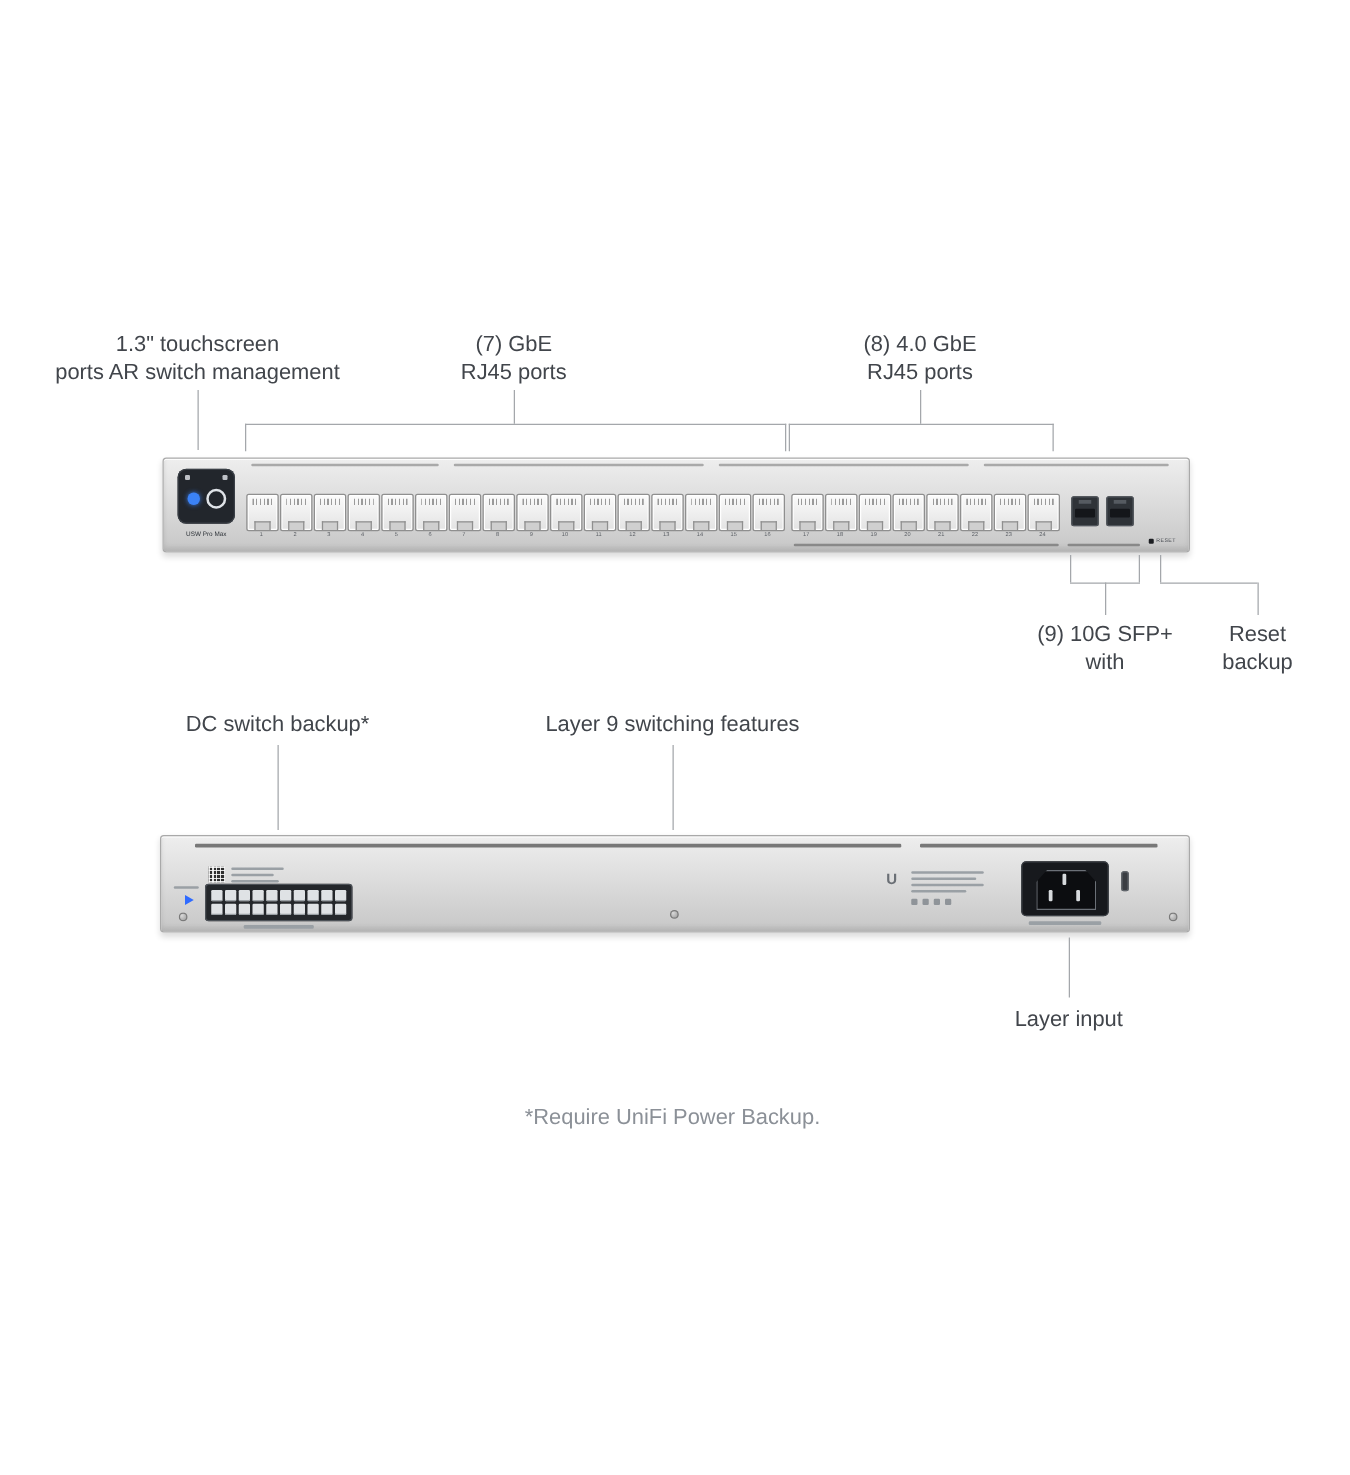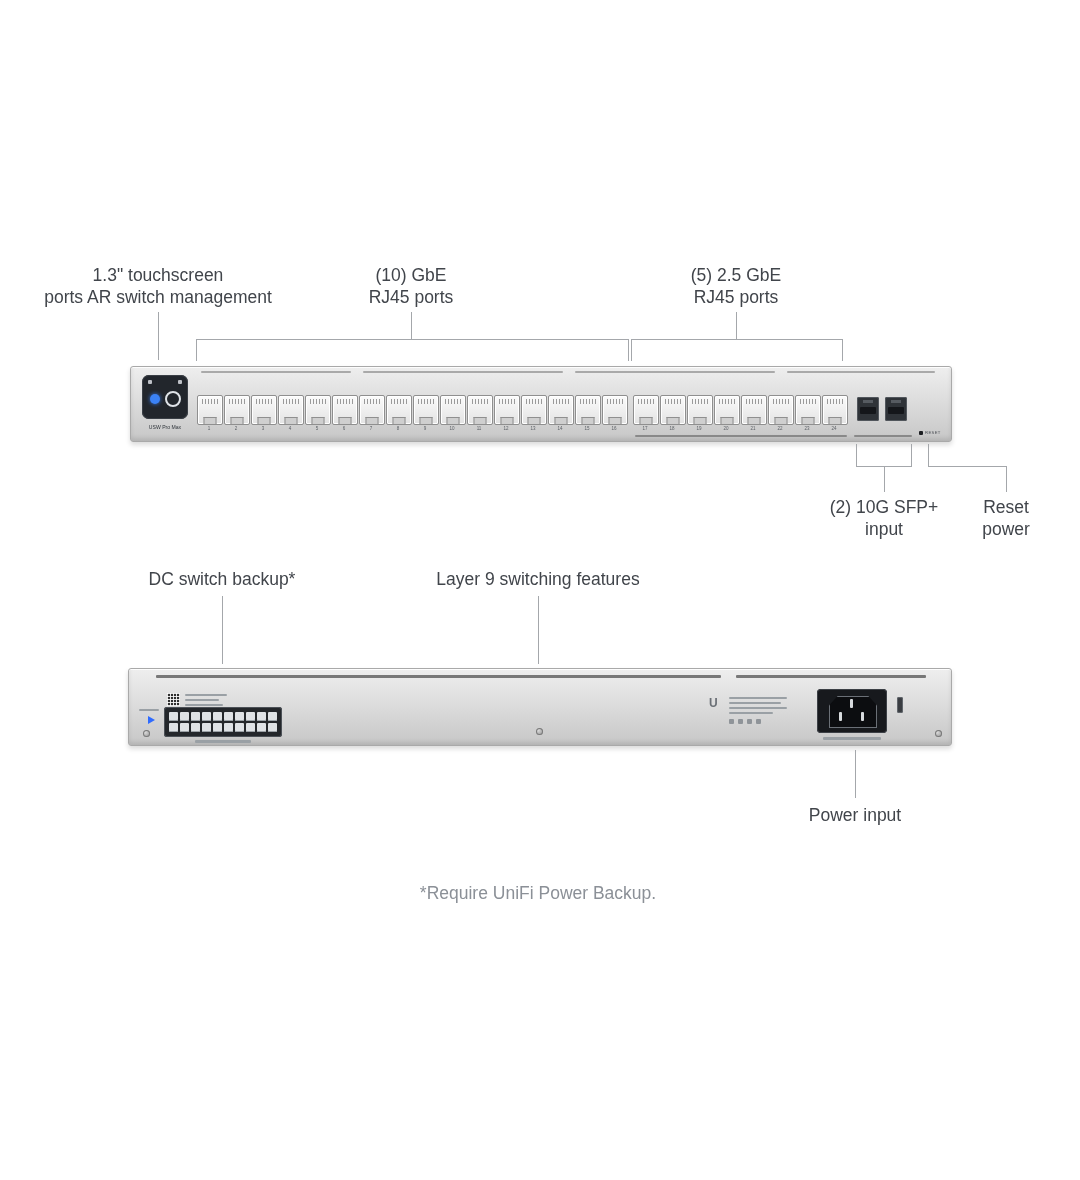--- a/index.html
+++ b/index.html
@@ -123,25 +123,25 @@
 </head>
 <body>
 
 <div>
 
   <div class="label" style="left:158px;top:264px;">
     <div>1.3" touchscreen</div>
     <div>ports AR switch management</div>
   </div>
   <div class="label" style="left:411px;top:264px;">
-    <div>(10) GbE</div>
+    <div>(7) GbE</div>
     <div>RJ45 ports</div>
   </div>
   <div class="label" style="left:736px;top:264px;">
-    <div>(5) 2.5 GbE</div>
+    <div>(8) 4.0 GbE</div>
     <div>RJ45 ports</div>
   </div>
 
   <div class="cline v" style="left:158px;top:312px;height:48px;"></div>
 
   <div class="cline v" style="left:411px;top:312px;height:27px;"></div>
   <div class="cline h" style="left:196px;top:339px;width:433px;"></div>
   <div class="cline v" style="left:196px;top:339px;height:22px;"></div>
   <div class="cline v" style="left:628px;top:339px;height:22px;"></div>
 
@@ -232,26 +232,26 @@
   <div class="cline v" style="left:856px;top:444px;height:22px;"></div>
   <div class="cline v" style="left:911px;top:444px;height:22px;"></div>
   <div class="cline h" style="left:856px;top:466px;width:56px;"></div>
   <div class="cline v" style="left:884px;top:466px;height:26px;"></div>
 
   <div class="cline v" style="left:928px;top:444px;height:22px;"></div>
   <div class="cline h" style="left:928px;top:466px;width:78px;"></div>
   <div class="cline v" style="left:1006px;top:466px;height:26px;"></div>
 
   <div class="label" style="left:884px;top:496px;">
-    <div>(2) 10G SFP+</div>
-    <div>input</div>
+    <div>(9) 10G SFP+</div>
+    <div>with</div>
   </div>
   <div class="label" style="left:1006px;top:496px;">
     <div>Reset</div>
-    <div>power</div>
+    <div>backup</div>
   </div>
 
   <div class="label" style="left:222px;top:568px;">DC switch backup*</div>
   <div class="label" style="left:538px;top:568px;">Layer 9 switching features</div>
 
   <div class="cline v" style="left:222px;top:596px;height:68px;"></div>
   <div class="cline v" style="left:538px;top:596px;height:68px;"></div>
 
   <div class="panel" id="rear-panel">
     <div class="vent dark" style="left:27px;width:565px;"></div>
@@ -310,17 +310,17 @@
       <span class="ac-pin" style="left:33px;top:10px;"></span>
       <span class="ac-pin" style="left:22px;top:23px;"></span>
       <span class="ac-pin" style="left:44px;top:23px;"></span>
     </div>
     <div class="bar" style="left:694px;top:68px;width:58px;height:3px;"></div>
 
     <div class="kensington"></div>
   </div>
 
   <div class="cline v" style="left:855px;top:750px;height:48px;"></div>
-  <div class="label" style="left:855px;top:804px;">Power input</div>
+  <div class="label" style="left:855px;top:804px;">Layer input</div>
 
   <div class="label muted" style="left:538px;top:882px;">*Require UniFi Power Backup.</div>
 
 </div>
 
 </body></html>

